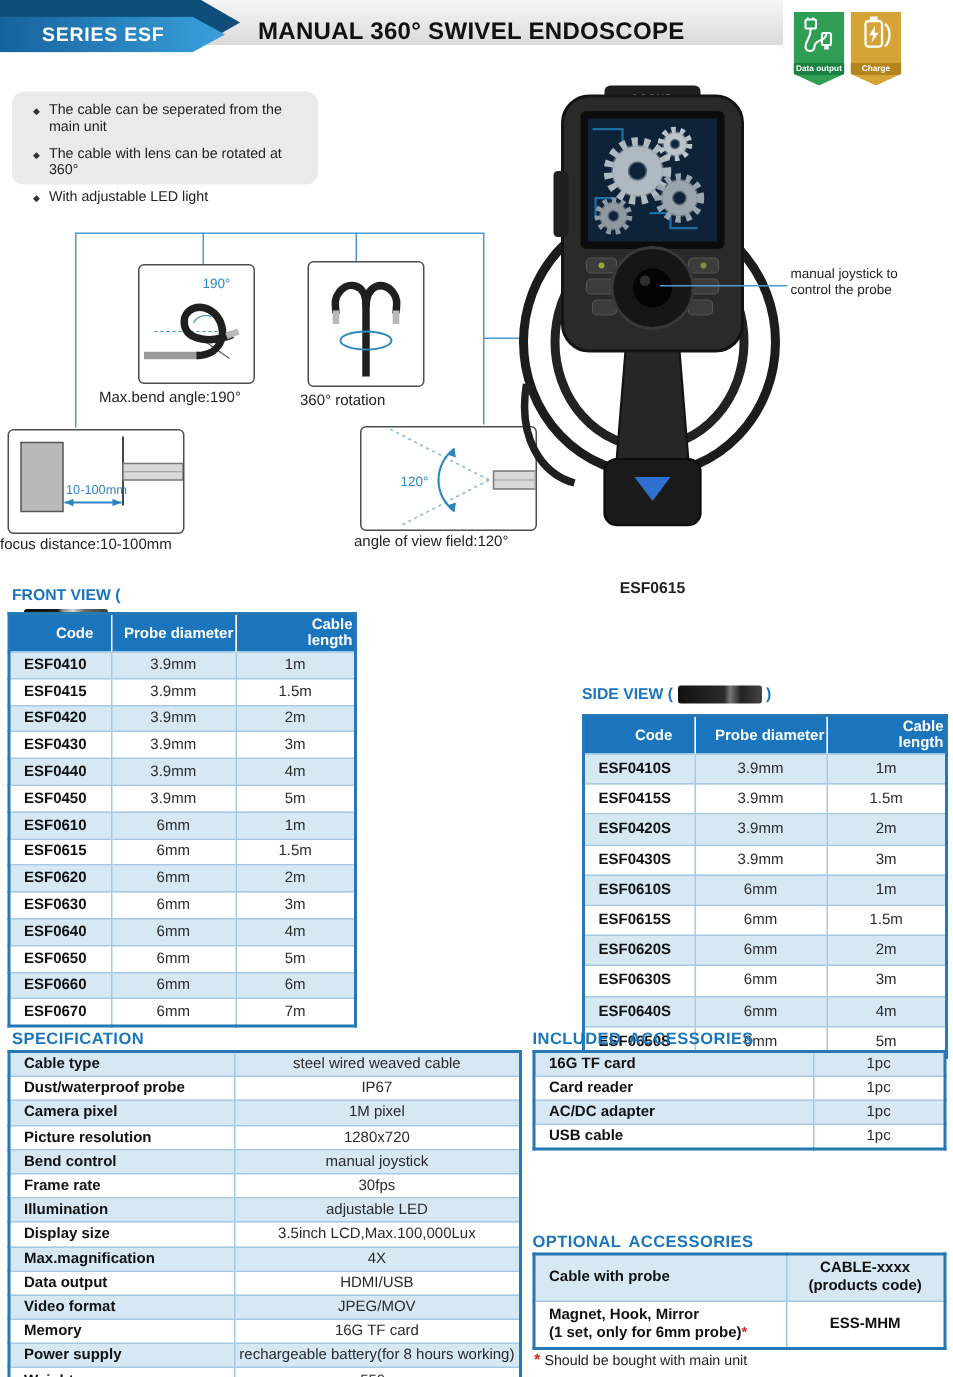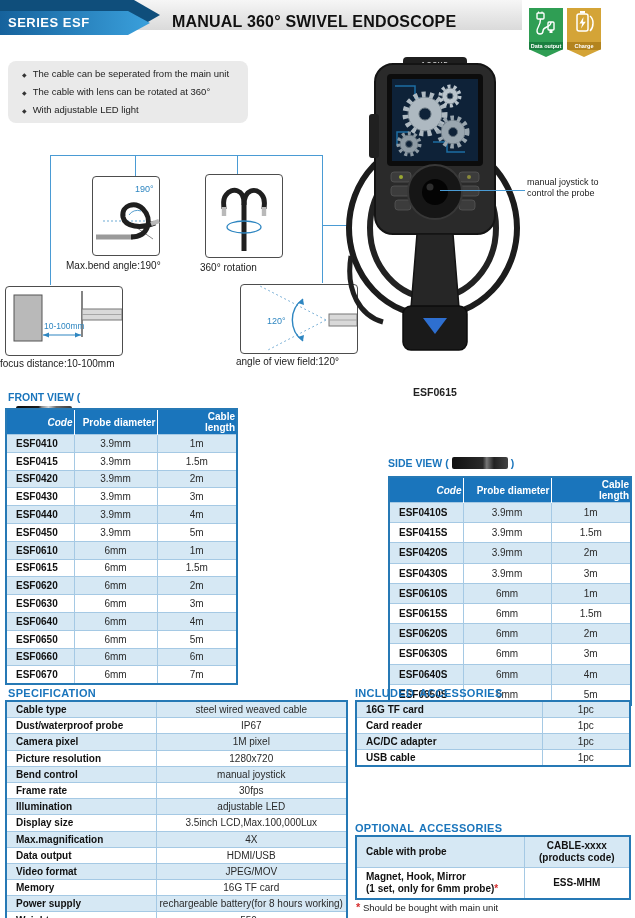--- a/index.html
+++ b/index.html
@@ -7,34 +7,34 @@
         font-family:"Liberation Sans",sans-serif;color:#1c1c1c;}
   .abs{position:absolute;}
 
   
   .hdr-bar{left:0;top:8;width:522px;height:30px;background:linear-gradient(180deg,#f6f6f6,#dadada);}
   .banner-outer{left:0;top:8;width:160px;height:30px;background:#0f4e7b;
     clip-path:polygon(0 0,134px 0,100% 50%,134px 100%,0 100%);}
   .banner-inner{left:0;top:11px;width:150px;height:24px;
     background:linear-gradient(90deg,#16629c,#3aa0dc);
     clip-path:polygon(0 0,128px 0,100% 50%,128px 100%,0 100%);
-    color:#fff;font-weight:bold;font-size:13px;line-height:24px;padding-left:8px;box-sizing:border-box;letter-spacing:.5px;}
+    color:#fff;font-weight:bold;font-size:13px;line-height:24px;padding-left:28px;box-sizing:border-box;letter-spacing:.5px;}
   .doc-title{left:172px;top:13px;font-size:16px;font-weight:bold;color:#111;letter-spacing:.2px;}
 
   .badge{top:8px;width:34px;height:49px;clip-path:polygon(0 0,100% 0,100% 84%,50% 100%,0 84%);}
   .badge .bicon{position:absolute;left:0;top:2px;width:34px;height:28px;}
   .badge .blabel{position:absolute;left:0;bottom:7px;width:100%;text-align:center;
     color:#fff;font-size:5.5px;font-weight:bold;padding:1px 0;}
   .badge-green{left:529px;background:#2f9e54;}
   .badge-green .blabel{background:#1a7f40;}
   .badge-gold{left:567px;background:#d4a437;}
   .badge-gold .blabel{background:#b3841e;}
 
   
-  .features{left:8px;top:61px;width:240px;height:62px;background:#eaeaea;border-radius:8px;
+  .features{left:8px;top:61px;width:204px;height:62px;background:#eaeaea;border-radius:8px;
     padding:7px 10px;box-sizing:border-box;}
   .features ul{margin:0;padding:0;list-style:none;}
   .features li{display:flex;align-items:baseline;font-size:9.5px;color:#222;margin:0 0 7px 0;}
   .features .blt{font-size:6px;color:#333;margin:0 6px 0 4px;}
 
   
   .bline{background:#4a9bd4;}
 
   
   .dbox{background:#fff;border:1px solid #4d4d4d;border-radius:4px;box-sizing:border-box;}
@@ -52,21 +52,21 @@
   .probe-chip.side{background:linear-gradient(90deg,#111 0%,#2a2a2a 55%,#777 62%,#222 75%,#444 100%);}
 
   
   table{border-collapse:collapse;table-layout:fixed;}
   .tbl{border:2px solid #2679b5;}
   .tbl th{background:#1a75bc;color:#fff;font-weight:bold;font-size:10px;border-right:1px solid #fff;text-align:right;}
   .tbl th:last-child{border-right:none;padding-left:28px;}
   .tbl td{border:1px solid #a5c9e4;font-size:10px;text-align:center;color:#2a2a2a;}
   .tbl tr:nth-child(odd) td{background:#d6e8f4;}
   .tbl td:first-child{font-weight:bold;text-align:left;padding-left:9px;color:#111;}
-  .tbl th:first-child{text-align:right;padding-left:20px;font-style:italic;}
+  .tbl th:first-child{text-align:center;padding-left:20px;}
 
   .fronttbl th{height:17px;}
   .fronttbl td{height:14.8px;}
   .sidetbl th{height:17px;}
   .sidetbl td{height:17.2px;}
 
   .spectbl td{height:13.2px;font-size:10px;}
   .acctbl td{height:13px;font-size:10px;}
 
   .opttbl td{font-size:10px;padding:3px 4px;}
@@ -129,21 +129,21 @@
       </ul>
   </div>
 
   <div class="abs bline" style="left:50px;top:155px;width:272px;height:1px;"></div>
   <div class="abs bline" style="left:50px;top:155px;width:1px;height:130px;"></div>
   <div class="abs bline" style="left:322px;top:155px;width:1px;height:128px;"></div>
   <div class="abs bline" style="left:135px;top:155px;width:1px;height:21px;"></div>
   <div class="abs bline" style="left:237px;top:155px;width:1px;height:19px;"></div>
   <div class="abs bline" style="left:322px;top:225px;width:28px;height:1px;"></div>
 
-  <div class="abs dbox" style="left:92px;top:176px;width:68px;height:80px;">
+  <div class="abs dbox" style="left:92px;top:176px;width:78px;height:80px;">
     <svg width="76" height="78" viewBox="0 0 76 78">
       <line x1="3" y1="60" x2="40" y2="60" stroke="#9a9a9a" stroke-width="5"></line>
       <line x1="10" y1="44" x2="52" y2="44" stroke="#2e86c1" stroke-width="0.7" stroke-dasharray="2 2"></line>
       <line x1="34" y1="44" x2="60" y2="62" stroke="#555" stroke-width="0.7"></line>
       <path d="M38,60 C56,60 60,42 50,32 C42,24 28,28 30,40 C32,50 48,52 62,46" fill="none" stroke="#1f1f1f" stroke-width="5"></path>
       <line x1="58" y1="47" x2="66" y2="44" stroke="#b9b9b9" stroke-width="4.4"></line>
       <path d="M36,38 A10 10 0 0 1 48,34" fill="none" stroke="#2e86c1" stroke-width="0.8"></path>
       <text x="42" y="15" font-size="9" class="anno">190°</text>
     </svg>
   </div>

